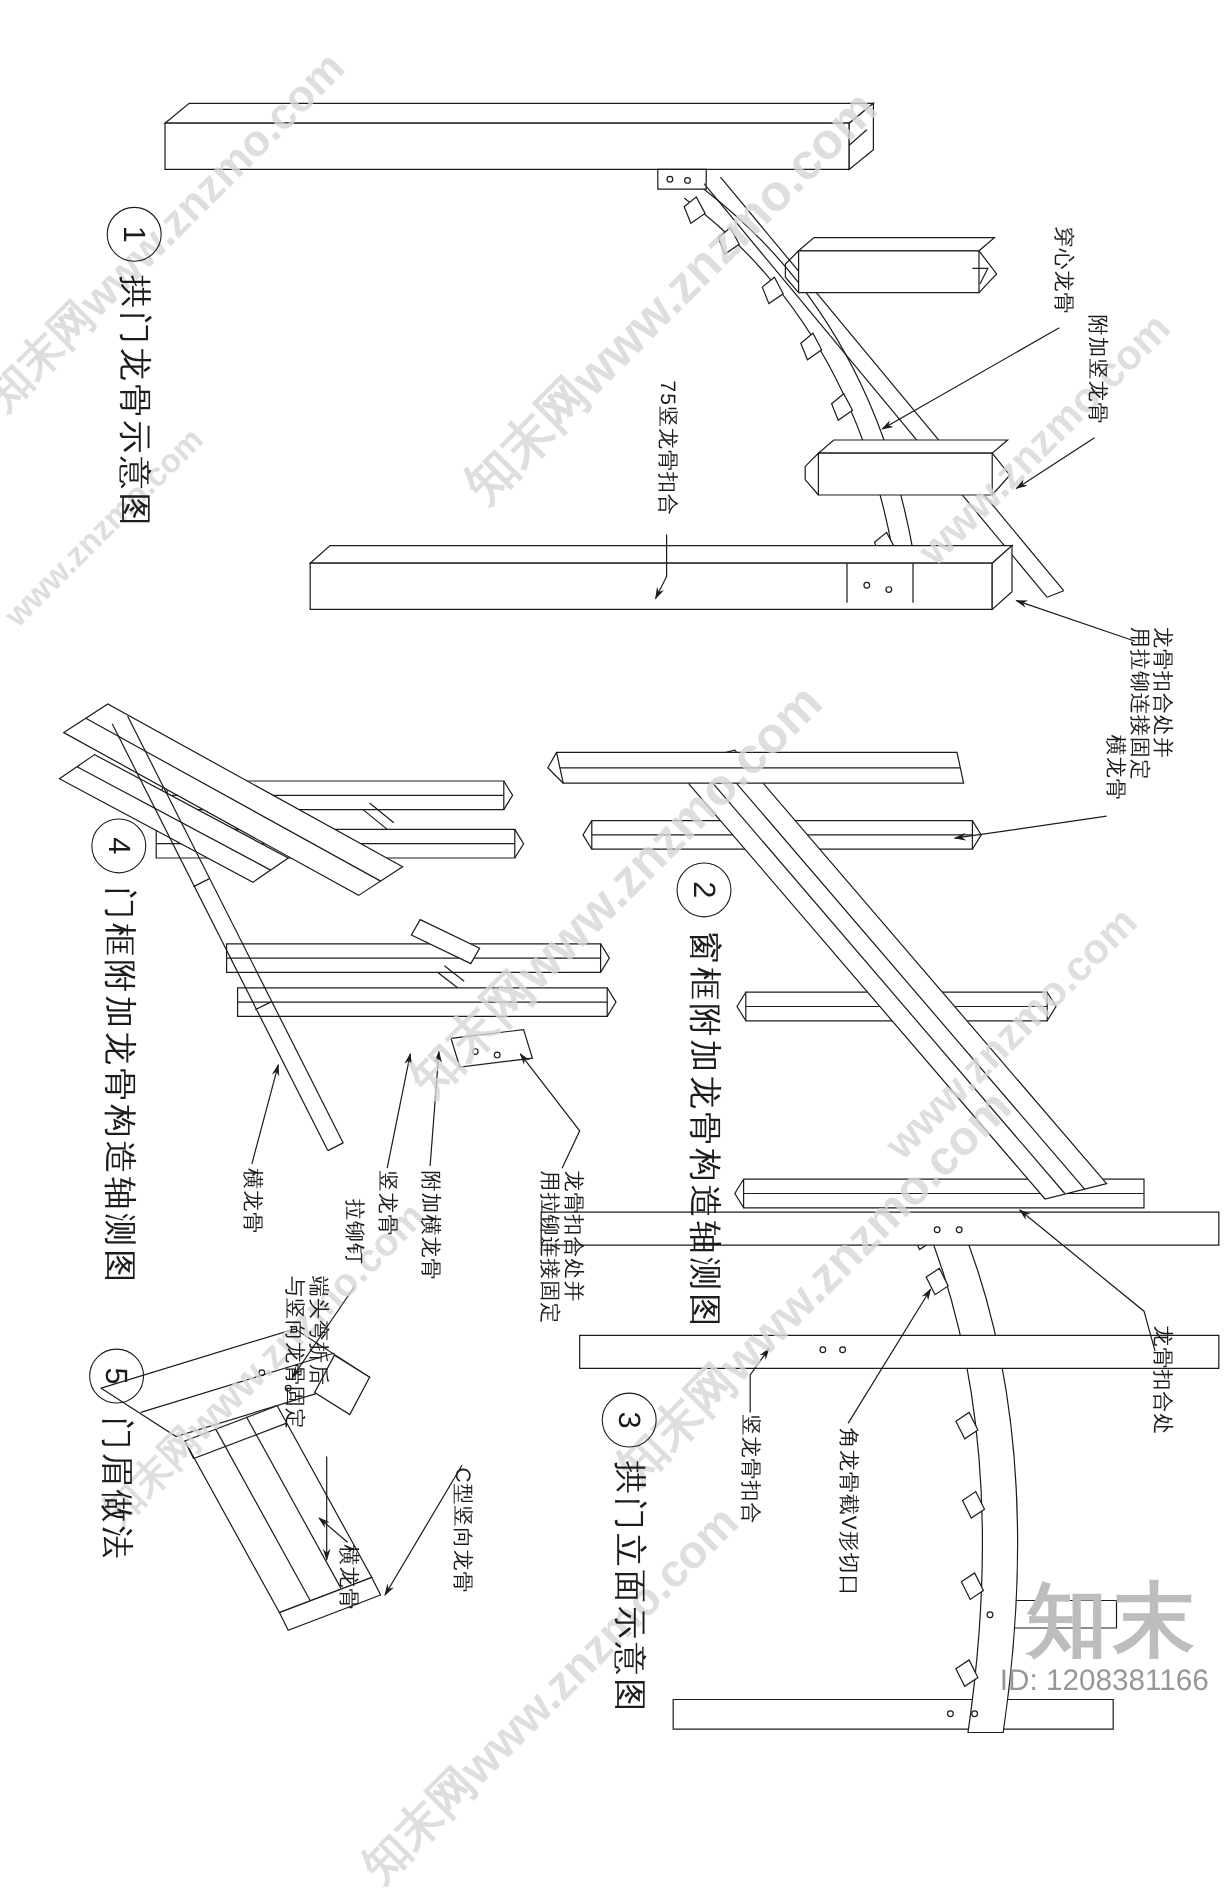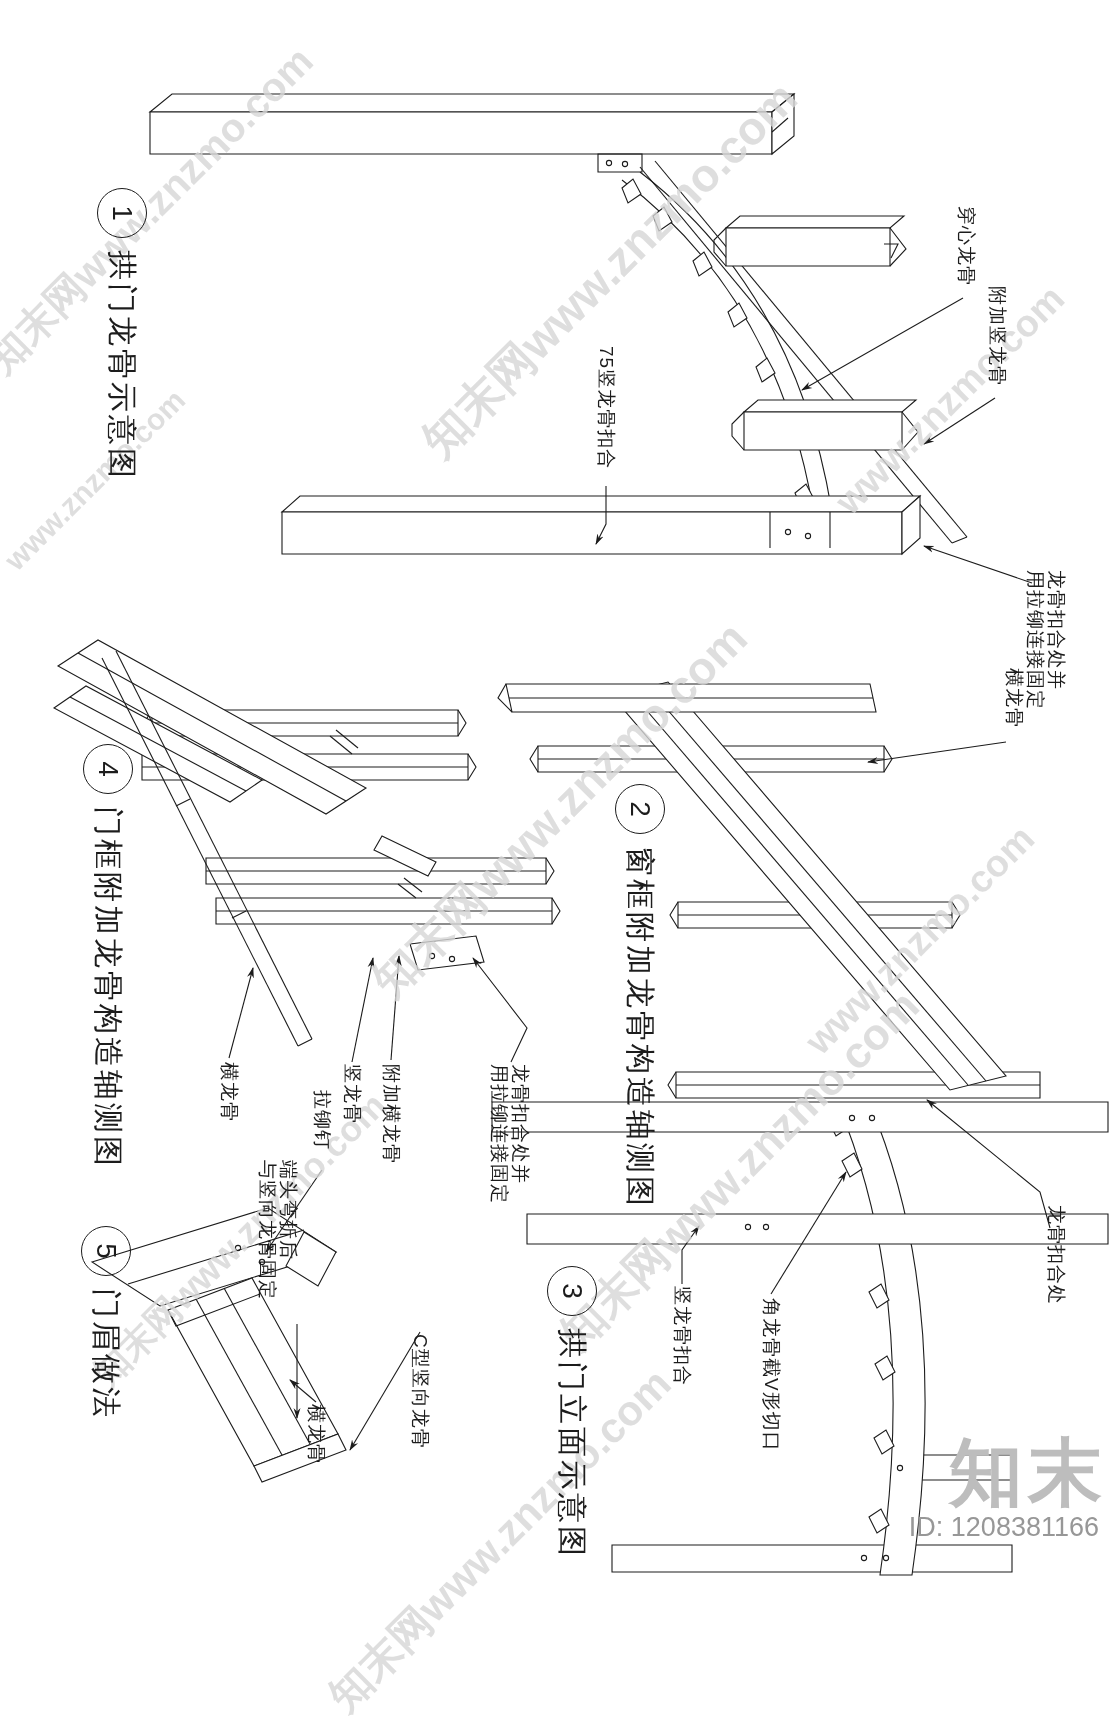--- a/index.html
+++ b/index.html
@@ -11,21 +11,21 @@
          transform:translateX(-50%);color:#1c1c1c;white-space:nowrap;line-height:1.12;}
   .vtext span{display:block;}
   .lbl{font-size:19px;letter-spacing:1px;}
   .ttl{font-size:30px;letter-spacing:3px;}
   .numcirc{position:absolute;z-index:10;width:48px;height:48px;border:1.7px solid #1c1c1c;
            border-radius:50%;display:flex;align-items:center;justify-content:center;
            transform:translateX(-50%);font-size:28px;color:#1c1c1c;background:transparent;}
   .numcirc b{transform:rotate(90deg);font-weight:normal;}
   .wm{position:absolute;z-index:5;color:#d7d7d7;opacity:.8;font-weight:bold;
       transform:translate(-50%,-50%) rotate(-45deg);white-space:nowrap;pointer-events:none;}
-  .logo{position:absolute;z-index:11;right:8px;top:1424px;font-size:74px;font-weight:bold;
+  .logo{position:absolute;z-index:11;right:24px;top:1424px;font-size:74px;font-weight:bold;
         color:#bdbdbd;letter-spacing:5px;}
   .idline{position:absolute;z-index:11;right:16px;top:1512px;font-size:27px;color:#979797;}
 </style>
 </head>
 <body>
 
 <div class="sheet">
 
   <div class="wm" style="left:150px;top:210px;font-size:40px;">知末网www.znzmo.com</div>
   <div class="wm" style="left:610px;top:270px;font-size:46px;">知末网www.znzmo.com</div>

